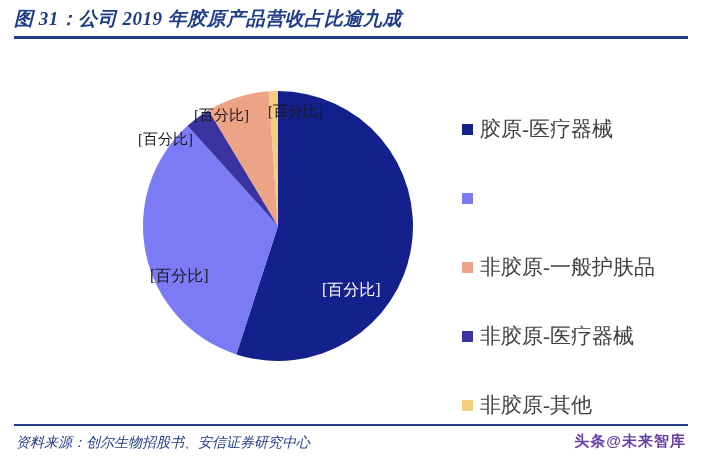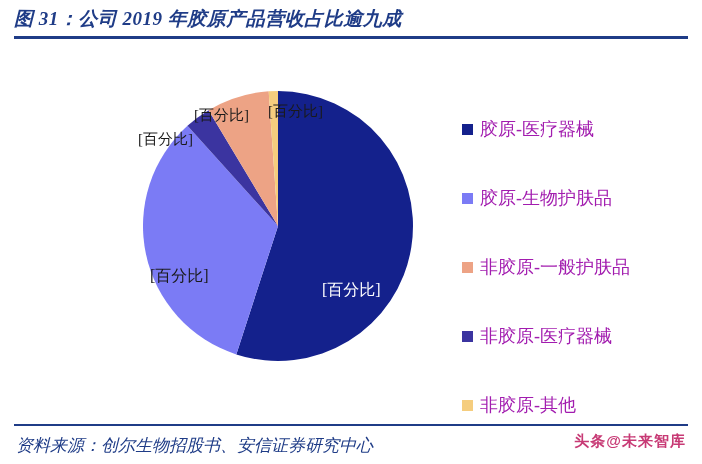--- a/index.html
+++ b/index.html
@@ -43,34 +43,34 @@
   .dl-salmon{left:194px;top:62px;}
   .dl-yellow{left:268px;top:58px;}
 
   
   .legend{position:absolute;left:462px;top:74px;width:230px;}
   .legend-item{display:flex;align-items:center;height:22px;margin-bottom:47px;}
   .legend-item:last-child{margin-bottom:0;align-items:center;}
   .swatch{width:11px;height:11px;flex:0 0 11px;margin-right:7px;}
   .legend-label{
     font-family:"Liberation Serif","DejaVu Serif",serif;
-    font-size:18px;color:#a21caf;white-space:nowrap;
+    font-size:21px;color:#404040;white-space:nowrap;
   }
 
   
   .footer-rule{position:absolute;left:14px;top:424px;width:674px;height:2px;background:#1f3c87;}
   .source{
     position:absolute;left:16px;top:434px;
     font-family:"Liberation Serif","DejaVu Serif",serif;
-    font-style:italic;font-size:17px;color:#1f3c87;white-space:nowrap;
+    font-style:italic;font-size:14px;color:#1f3c87;white-space:nowrap;
   }
   .watermark{
     position:absolute;right:16px;top:432px;
     font-family:"Liberation Sans","DejaVu Sans",sans-serif;
-    font-size:15px;font-weight:bold;color:#be185d;
+    font-size:15px;font-weight:bold;color:#4c1d95;
     white-space:nowrap;letter-spacing:1px;opacity:.85;
   }
 </style>
 </head>
 <body>
 
 <div class="page">
 
   <div class="title-block">
     <div class="fig-title">图 31：公司 2019 年胶原产品营收占比逾九成</div>
@@ -97,21 +97,20 @@
     <div class="dlabel dl-salmon">[百分比]</div>
     <div class="dlabel dl-yellow">[百分比]</div>
 
     <div class="legend">
       <div class="legend-item">
         <span class="swatch" style="background: rgb(20, 33, 140);"></span>
         <span class="legend-label">胶原-医疗器械</span>
       </div>
       <div class="legend-item">
         <span class="swatch" style="background: rgb(123, 123, 245);"></span>
-        <span class="legend-label">胶原-生物护肤品</span>
       </div>
       <div class="legend-item">
         <span class="swatch" style="background: rgb(237, 163, 133);"></span>
         <span class="legend-label">非胶原-一般护肤品</span>
       </div>
       <div class="legend-item">
         <span class="swatch" style="background: rgb(59, 52, 160);"></span>
         <span class="legend-label">非胶原-医疗器械</span>
       </div>
       <div class="legend-item">

